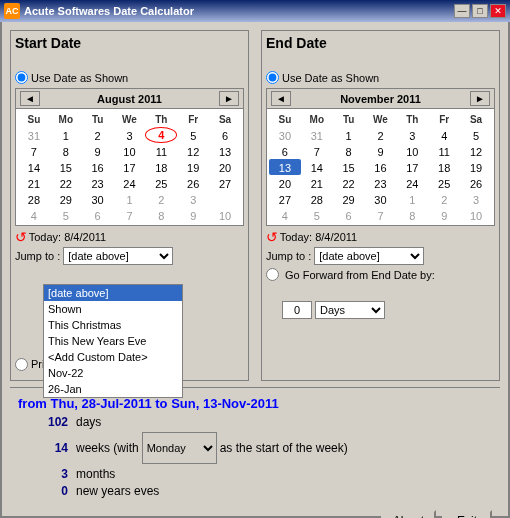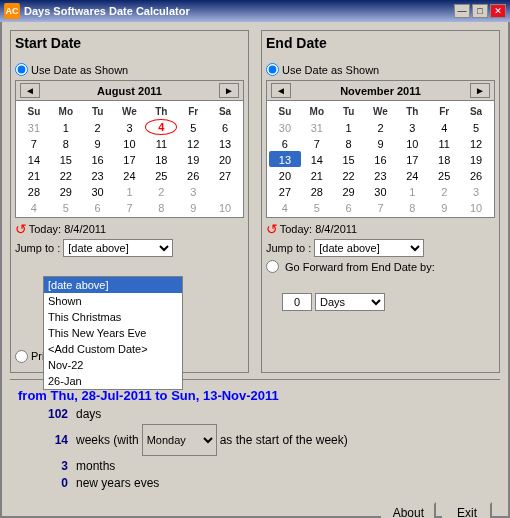--- a/index.html
+++ b/index.html
@@ -78,21 +78,21 @@
     .date-panel {
       flex: 1;
       border: 1px solid #808080;
       background: #d4d0c8;
       padding: 4px;
     }
 
     .panel-title {
       font-size: 14px;
       font-weight: bold;
-      margin-bottom: 12px;
+      margin-bottom: 20px;
       color: black;
     }
 
     .radio-row {
       display: flex;
       align-items: center;
       margin-bottom: 4px;
       font-size: 11px;
     }
     .radio-row input[type="radio"] { margin-right: 3px; }
@@ -300,21 +300,21 @@
       margin: 4px 0;
     }
   </style>
 </head>
 <body>
 
 <div class="title-bar">
   <div class="title-bar-icon">
     <span>AC</span>
   </div>
-  <span class="title-bar-text">Days Softwares Date Calculator</span>
+  <span class="title-bar-text">Acute Softwares Date Calculator</span>
   <div class="title-bar-buttons">
     <div class="tb-btn minimize">—</div>
     <div class="tb-btn maximize">□</div>
     <div class="tb-btn close">✕</div>
   </div>
 </div>
 
 <div class="main-window">
 
   <div class="columns">

